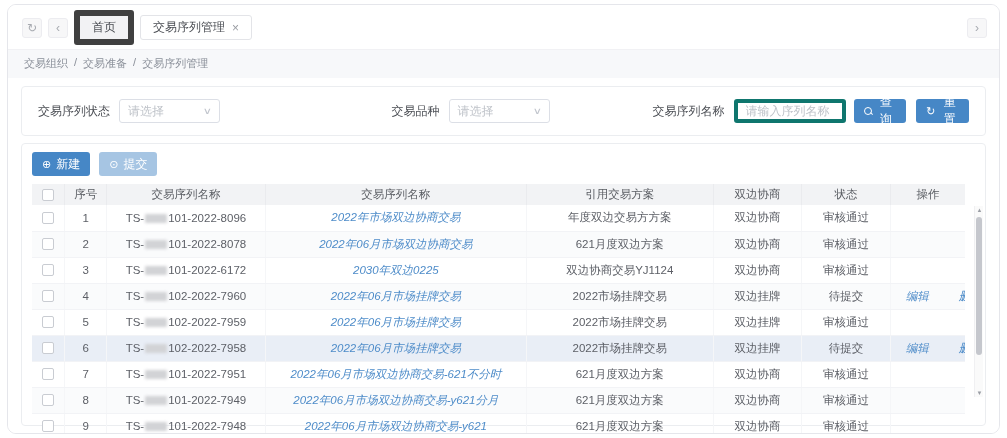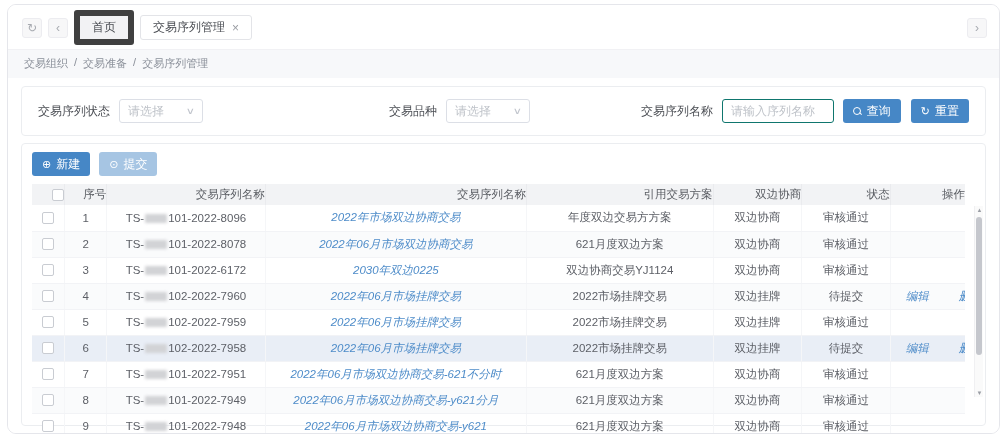--- a/index.html
+++ b/index.html
@@ -19,38 +19,38 @@
   .crumb.current { color:#6d7widows27c; }
 
   
   .content { flex:1; padding:8px 13px 7px; display:flex; flex-direction:column; gap:7px; background:#fff; min-height:0; }
   .card { background:#fff; border:1px solid #ebedf0; border-radius:4px; }
 
   
   .filter-card { display:flex; align-items:center; padding:12px 16px; gap:8px; flex:0 0 auto; }
   .f-item { display:flex; align-items:center; gap:9px; font-size:12px; color:#4c4f55; }
   .f-item .f-label { white-space:nowrap; }
-  .sel { width:84px; height:24px; border:1px solid #dcdfe6; border-radius:3px; background:#fff; display:flex; align-items:center; justify-content:space-between; padding:0 8px; color:#bfc3c9; font-size:12px; cursor:pointer; }
+  .sel { width:101px; height:24px; border:1px solid #dcdfe6; border-radius:3px; background:#fff; display:flex; align-items:center; justify-content:space-between; padding:0 8px; color:#bfc3c9; font-size:12px; cursor:pointer; }
   .sel .chev { color:#c0c4cc; font-size:9px; transform:scaleX(1.4); }
-  .txt-input { width:112px; height:24px; border:1px solid #0f766e; border-radius:3px; padding:0 8px; font-size:12px; color:#0369a1; font-family:inherit; }
+  .txt-input { width:112px; height:24px; border:4px solid #0f766e; border-radius:3px; padding:0 8px; font-size:12px; color:#0369a1; font-family:inherit; }
   .txt-input::placeholder { color:#bfc3c9; }
   .f-gap1 { width:170px; } .f-gap2 { width:95px; }
   .f-buttons { margin-left:auto; display:flex; gap:10px; }
   .btn { height:24px; padding:0 10px; border:none; border-radius:3px; background:#4687c6; color:#fff; font-size:12px; display:inline-flex; align-items:center; gap:5px; cursor:pointer; font-family:inherit; }
   .btn .bicon { font-size:11px; line-height:1; }
   .btn.disabled { background:#a6c5e3; cursor:default; }
   .mag { position:relative; width:9px; height:9px; display:inline-block; }
   .mag::before { content:""; position:absolute; left:0; top:0; width:6px; height:6px; border:1.3px solid #fff; border-radius:50%; }
   .mag::after { content:""; position:absolute; left:6px; top:6px; width:3px; height:1.3px; background:#fff; transform:rotate(45deg); }
 
   
   .table-card { flex:1; padding:8px 10px 6px; display:flex; flex-direction:column; position:relative; min-height:0; }
   .tc-toolbar { display:flex; gap:9px; margin-bottom:8px; flex:0 0 auto; }
   table { width:calc(100% - 10px); border-collapse:collapse; table-layout:fixed; font-size:11.5px; }
-  thead th { background:#f2f3f5; color:#595c62; font-weight:normal; height:21px; text-align:right; border-right:1px solid #eaebee; font-size:11.5px; }
+  thead th { background:#f2f3f5; color:#595c62; font-weight:normal; height:21px; text-align:center; border-right:1px solid #eaebee; font-size:11.5px; }
   thead th:last-child { border-right:none; }
   tbody td { height:26px; text-align:center; color:#5c5f66; border-bottom:1px solid #f2f3f6; border-right:1px solid #f5f6f8; white-space:nowrap; overflow:hidden; }
   tbody td:last-child { border-right:none; }
   tr.stripe td { background:#fafbfc; }
   tr.hl td { background:#e9eef6; }
   .link { color:#4e8cc9; text-decoration:none; cursor:pointer;font-style:italic; }
   .act { margin:0 15px; }
   .cb { display:inline-block; width:12px; height:12px; border:1px solid #c9ccd2; border-radius:2px; background:#fff; vertical-align:middle; cursor:pointer; }
   .redacted { display:inline-block; width:22px; height:9px; background:#d2d3d6; border-radius:1px; margin:0 1px 0 1px; vertical-align:middle; filter:blur(1.6px); }
 

